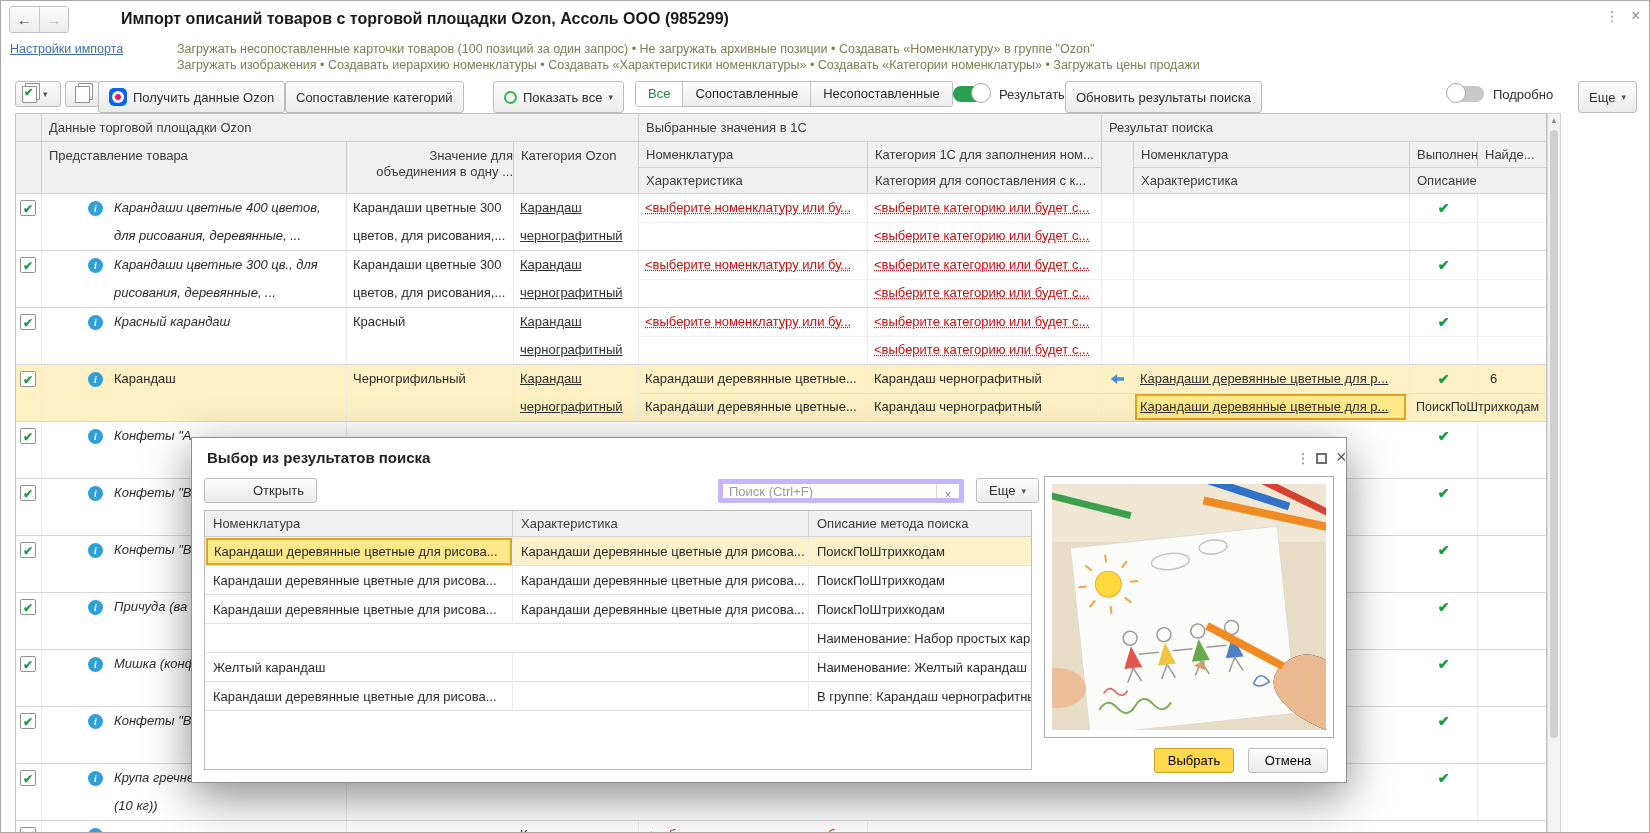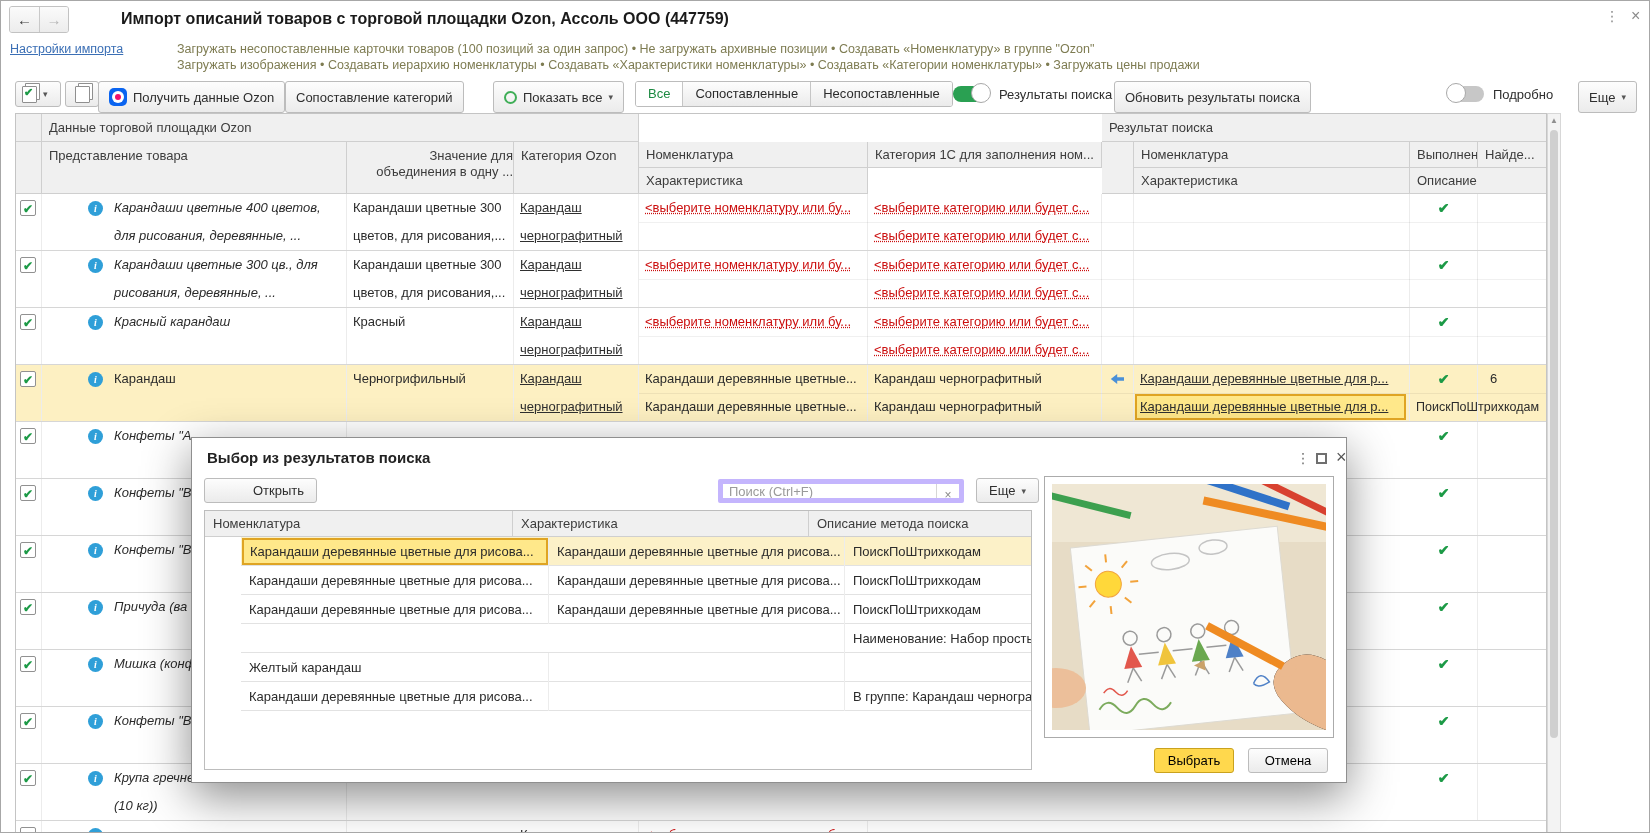--- a/index.html
+++ b/index.html
@@ -75,39 +75,39 @@
   .mmax{position:absolute;left:1124px;top:15px;width:11px;height:11px;border:2px solid #6f6f6f;box-sizing:border-box;cursor:pointer;}
   .mclose{position:absolute;left:1144px;top:9px;color:#555;font-size:18px;cursor:pointer;}
   .mbtn{position:absolute;height:25px;box-sizing:border-box;display:flex;align-items:center;gap:6px;padding:0 12px;background:linear-gradient(#fdfdfd,#ebebeb);border:1px solid #bcbcbc;border-radius:3px;font-size:13px;color:#2e2e2e;font-family:inherit;cursor:pointer;white-space:nowrap;}
   .searchbox{position:absolute;left:526px;top:41px;width:246px;height:24px;display:flex;border:5px solid #c4b5fd;border-radius:2px;box-sizing:border-box;background:#fff;}
   .searchbox input{flex:1;border:none;outline:none;padding:0 6px;font-family:inherit;font-size:13px;color:#333;min-width:0;background:transparent;}
   .searchbox input::placeholder{color:#9a9a9a;}
   .sclear{width:22px;border-left:1px solid #d6d6d6;color:#8a8a8a;text-align:center;line-height:22px;font-size:12px;cursor:pointer;}
   .dtable{position:absolute;left:12px;top:72px;width:828px;height:260px;border:1px solid #bdbdbd;box-sizing:border-box;background:#fff;overflow:hidden;}
   .dhead{position:absolute;left:0;top:0;width:826px;height:26px;background:#f0f0f0;border-bottom:1px solid #cfcfcf;box-sizing:border-box;}
   .dhc{position:absolute;top:0;height:26px;line-height:26px;padding-left:8px;border-right:1px solid #cfcfcf;box-sizing:border-box;color:#3c3c3c;white-space:nowrap;overflow:hidden;}
-  .drow{position:absolute;left:0;width:826px;height:29px;border-bottom:1px solid #e2e2e2;box-sizing:border-box;cursor:pointer;margin-left:36px;}
+  .drow{position:absolute;left:0;width:826px;height:29px;border-bottom:1px solid #e2e2e2;box-sizing:border-box;cursor:pointer;}
   .drow.sel{background:#fcf1c8;}
   .dc{position:absolute;top:0;height:29px;line-height:29px;padding-left:8px;border-right:1px solid #ececec;box-sizing:border-box;white-space:nowrap;overflow:hidden;}
   .dc1{left:0;width:308px;} .dc2{left:308px;width:296px;} .dc3{left:604px;width:222px;border-right:none;}
   .dfocus{position:absolute;left:1px;top:1px;width:306px;height:27px;border:2px solid #dfa423;background:#ffe88a;line-height:23px;padding-left:6px;box-sizing:border-box;overflow:hidden;white-space:nowrap;}
   .imgpanel{position:absolute;left:852px;top:38px;width:290px;height:262px;border:1px solid #ababab;background:#fff;padding:7px;box-sizing:border-box;}
   .mselect{position:absolute;left:962px;top:310px;width:80px;height:25px;background:#ffd84d;border:1px solid #c9a21e;border-radius:3px;font-size:13px;font-family:inherit;cursor:pointer;}
   .mcancel{position:absolute;left:1056px;top:310px;width:80px;height:25px;background:linear-gradient(#fdfdfd,#ebebeb);border:1px solid #bcbcbc;border-radius:3px;font-size:13px;font-family:inherit;cursor:pointer;}
 </style>
 </head>
 <body>
 
 <div class="screen">
 
   <div class="navbtns">
     <button class="navbtn">←</button>
     <button class="navbtn fwd">→</button>
   </div>
-  <div class="page-title">Импорт описаний товаров с торговой площадки Ozon, Ассоль ООО (447759)</div>
+  <div class="page-title">Импорт описаний товаров с торговой площадки Ozon, Ассоль ООО (985299)</div>
   <span class="winmenu">⋮</span>
   <span class="winclose">×</span>
 
   <a class="slink">Настройки импорта</a>
   <div class="sline sline1">Загружать несопоставленные карточки товаров (100 позиций за один запрос) • Не загружать архивные позиции • Создавать «Номенклатуру» в группе "Ozon"</div>
   <div class="sline sline2">Загружать изображения • Создавать иерархию номенклатуры • Создавать «Характеристики номенклатуры» • Создавать «Категории номенклатуры» • Загружать цены продажи</div>
 
   <button class="btn" style="left:14px;width:46px;padding:0 6px;">
     <span class="pg">
         <span class="pgcheck">✔</span>
@@ -131,48 +131,50 @@
   </button>
   <div class="segwrap">
     <div class="seg active">Все</div>
     <div class="seg">Сопоставленные</div>
     <div class="seg">Несопоставленные</div>
   </div>
   <div class="toggle on" style="left:952px;top:85px;">
       <span class="knob"></span>
     </div>
   <div class="tlabel" style="left:998px;top:86px;">Результаты поиска</div>
-  <button class="btn" style="left:1113px;text-align:center;">
+  <button class="btn" style="left:1064px;text-align:center;">
     <span>Обновить результаты поиска</span>
   </button>
   <div class="toggle off" style="left:1447px;top:85px;">
       <span class="knob"></span>
     </div>
   <div class="tlabel" style="left:1492px;top:86px;">Подробно</div>
   <button class="btn" style="left:1577px;">
     <span>Еще</span>
     <span class="dd">▾</span>
   </button>
 
   <div class="grid">
 
     <div class="h" style="left:0;top:0;width:26px;height:28px;"></div>
     <div class="h" style="left:26px;top:0;width:597px;height:28px;">Данные торговой площадки Ozon</div>
+    <div class="h" style="left:623px;top:0;width:463px;height:28px;">Выбранные значения в 1С</div>
     <div class="h" style="left:1086px;top:0;width:444px;height:28px;border-right:none;">Результат поиска</div>
 
     <div class="h" style="left:0;top:28px;width:26px;height:52px;"></div>
     <div class="h" style="left:26px;top:28px;width:305px;height:52px;align-items:flex-start;padding-top:6px;">Представление товара</div>
     <div class="h two" style="left:331px;top:28px;width:167px;height:52px;align-items:flex-end;justify-content:flex-start;padding-top:6px;">
       <span>Значение для</span>
       <span>объединения в одну ...</span>
     </div>
     <div class="h" style="left:498px;top:28px;width:125px;height:52px;align-items:flex-start;padding-top:6px;text-align:center;">Категория Ozon</div>
     <div class="h" style="left:623px;top:28px;width:229px;height:26px;">Номенклатура</div>
     <div class="h" style="left:852px;top:28px;width:234px;height:26px;">Категория 1С для заполнения ном...</div>
     <div class="h" style="left:623px;top:54px;width:229px;height:26px;">Характеристика</div>
+    <div class="h" style="left:852px;top:54px;width:234px;height:26px;">Категория для сопоставления с к...</div>
     <div class="h" style="left:1086px;top:28px;width:32px;height:52px;"></div>
     <div class="h" style="left:1118px;top:28px;width:276px;height:26px;">Номенклатура</div>
     <div class="h" style="left:1118px;top:54px;width:276px;height:26px;">Характеристика</div>
     <div class="h" style="left:1394px;top:28px;width:68px;height:26px;">Выполнен</div>
     <div class="h" style="left:1394px;top:54px;width:136px;height:26px;border-right:none;">Описание</div>
     <div class="h" style="left:1462px;top:28px;width:68px;height:26px;border-right:none;">Найде...</div>
 
     <div class="trow" style="top:80px;">
       <div class="cell c-check">
           <span class="cb"><i>✔</i></span>
@@ -469,20 +471,21 @@
         <div class="dc dc2">Карандаши деревянные цветные для рисова...</div>
         <div class="dc dc3">ПоискПоШтрихкодам</div>
       </div>
       <div class="drow" style="top:113px;">
         <div class="dc dc2"></div>
         <div class="dc dc3">Наименование: Набор простых каранда...</div>
       </div>
       <div class="drow" style="top:142px;">
         <div class="dc dc1">Желтый карандаш</div>
         <div class="dc dc2"></div>
+        <div class="dc dc3">Наименование: Желтый карандаш</div>
       </div>
       <div class="drow" style="top:171px;">
         <div class="dc dc1">Карандаши деревянные цветные для рисова...</div>
         <div class="dc dc2"></div>
         <div class="dc dc3">В группе: Карандаш чернографитный</div>
       </div>
     </div>
 
     <div class="imgpanel">
       <svg width="274" height="246" viewBox="0 0 274 246">

